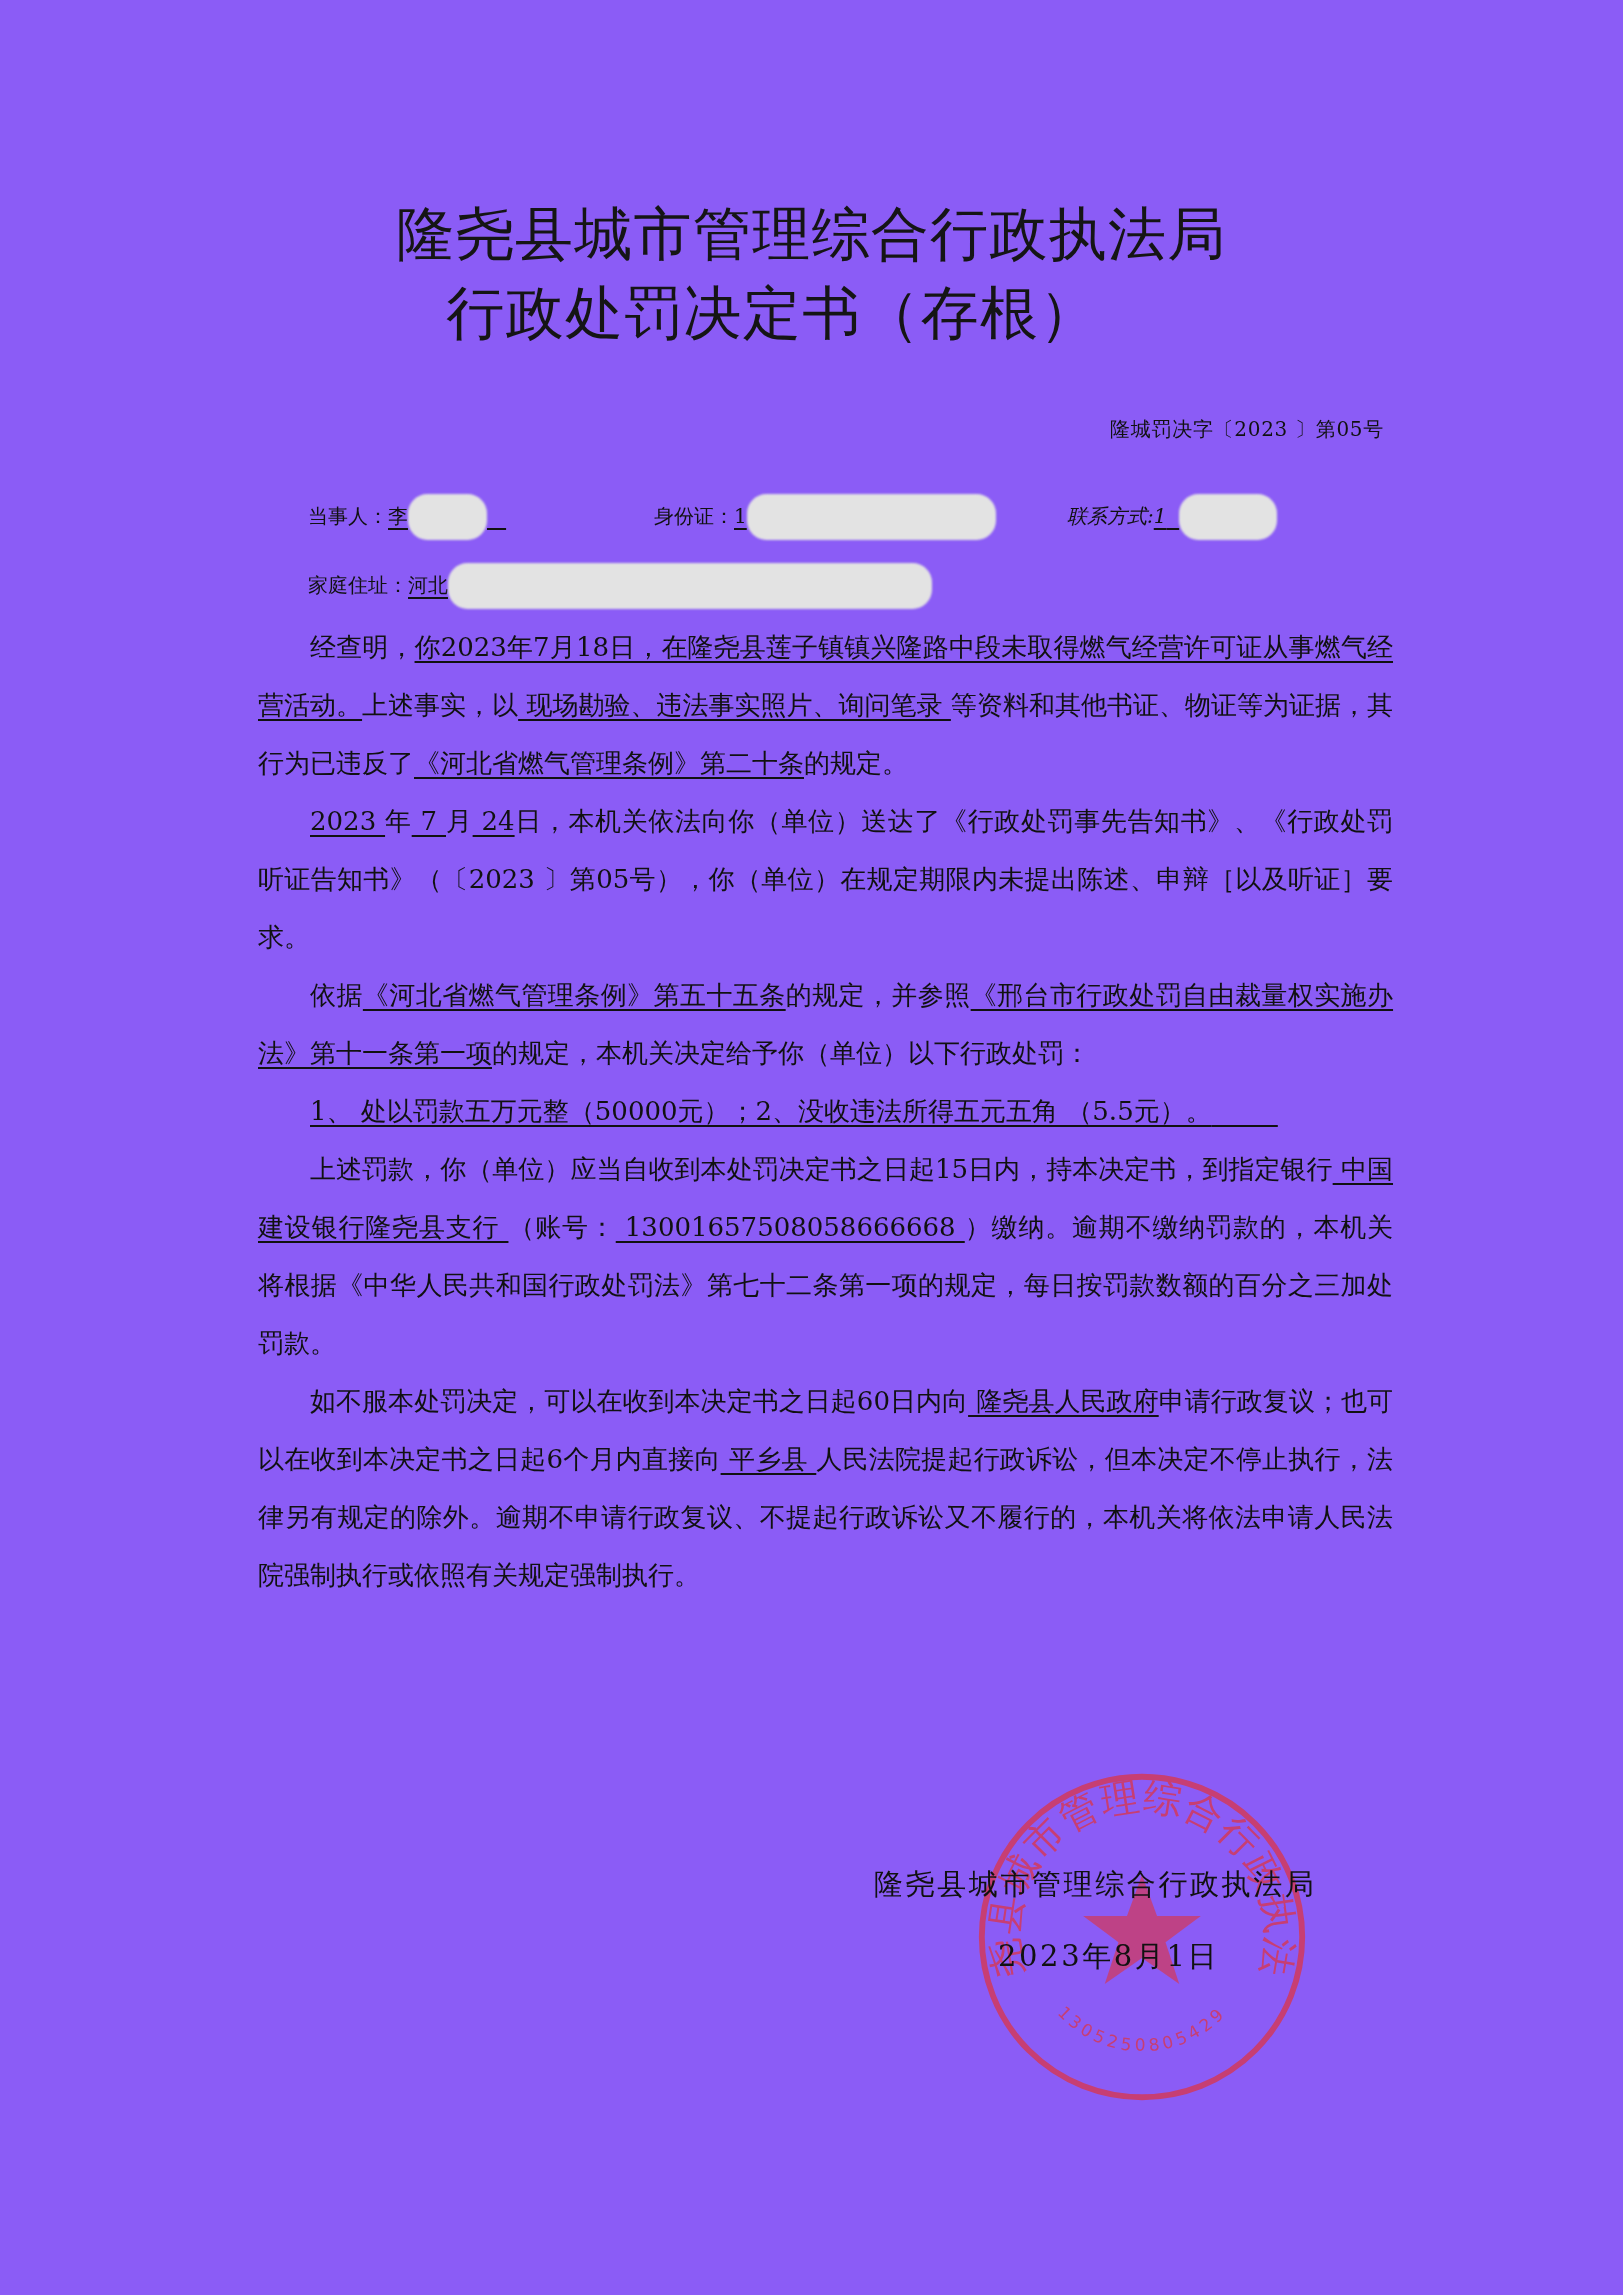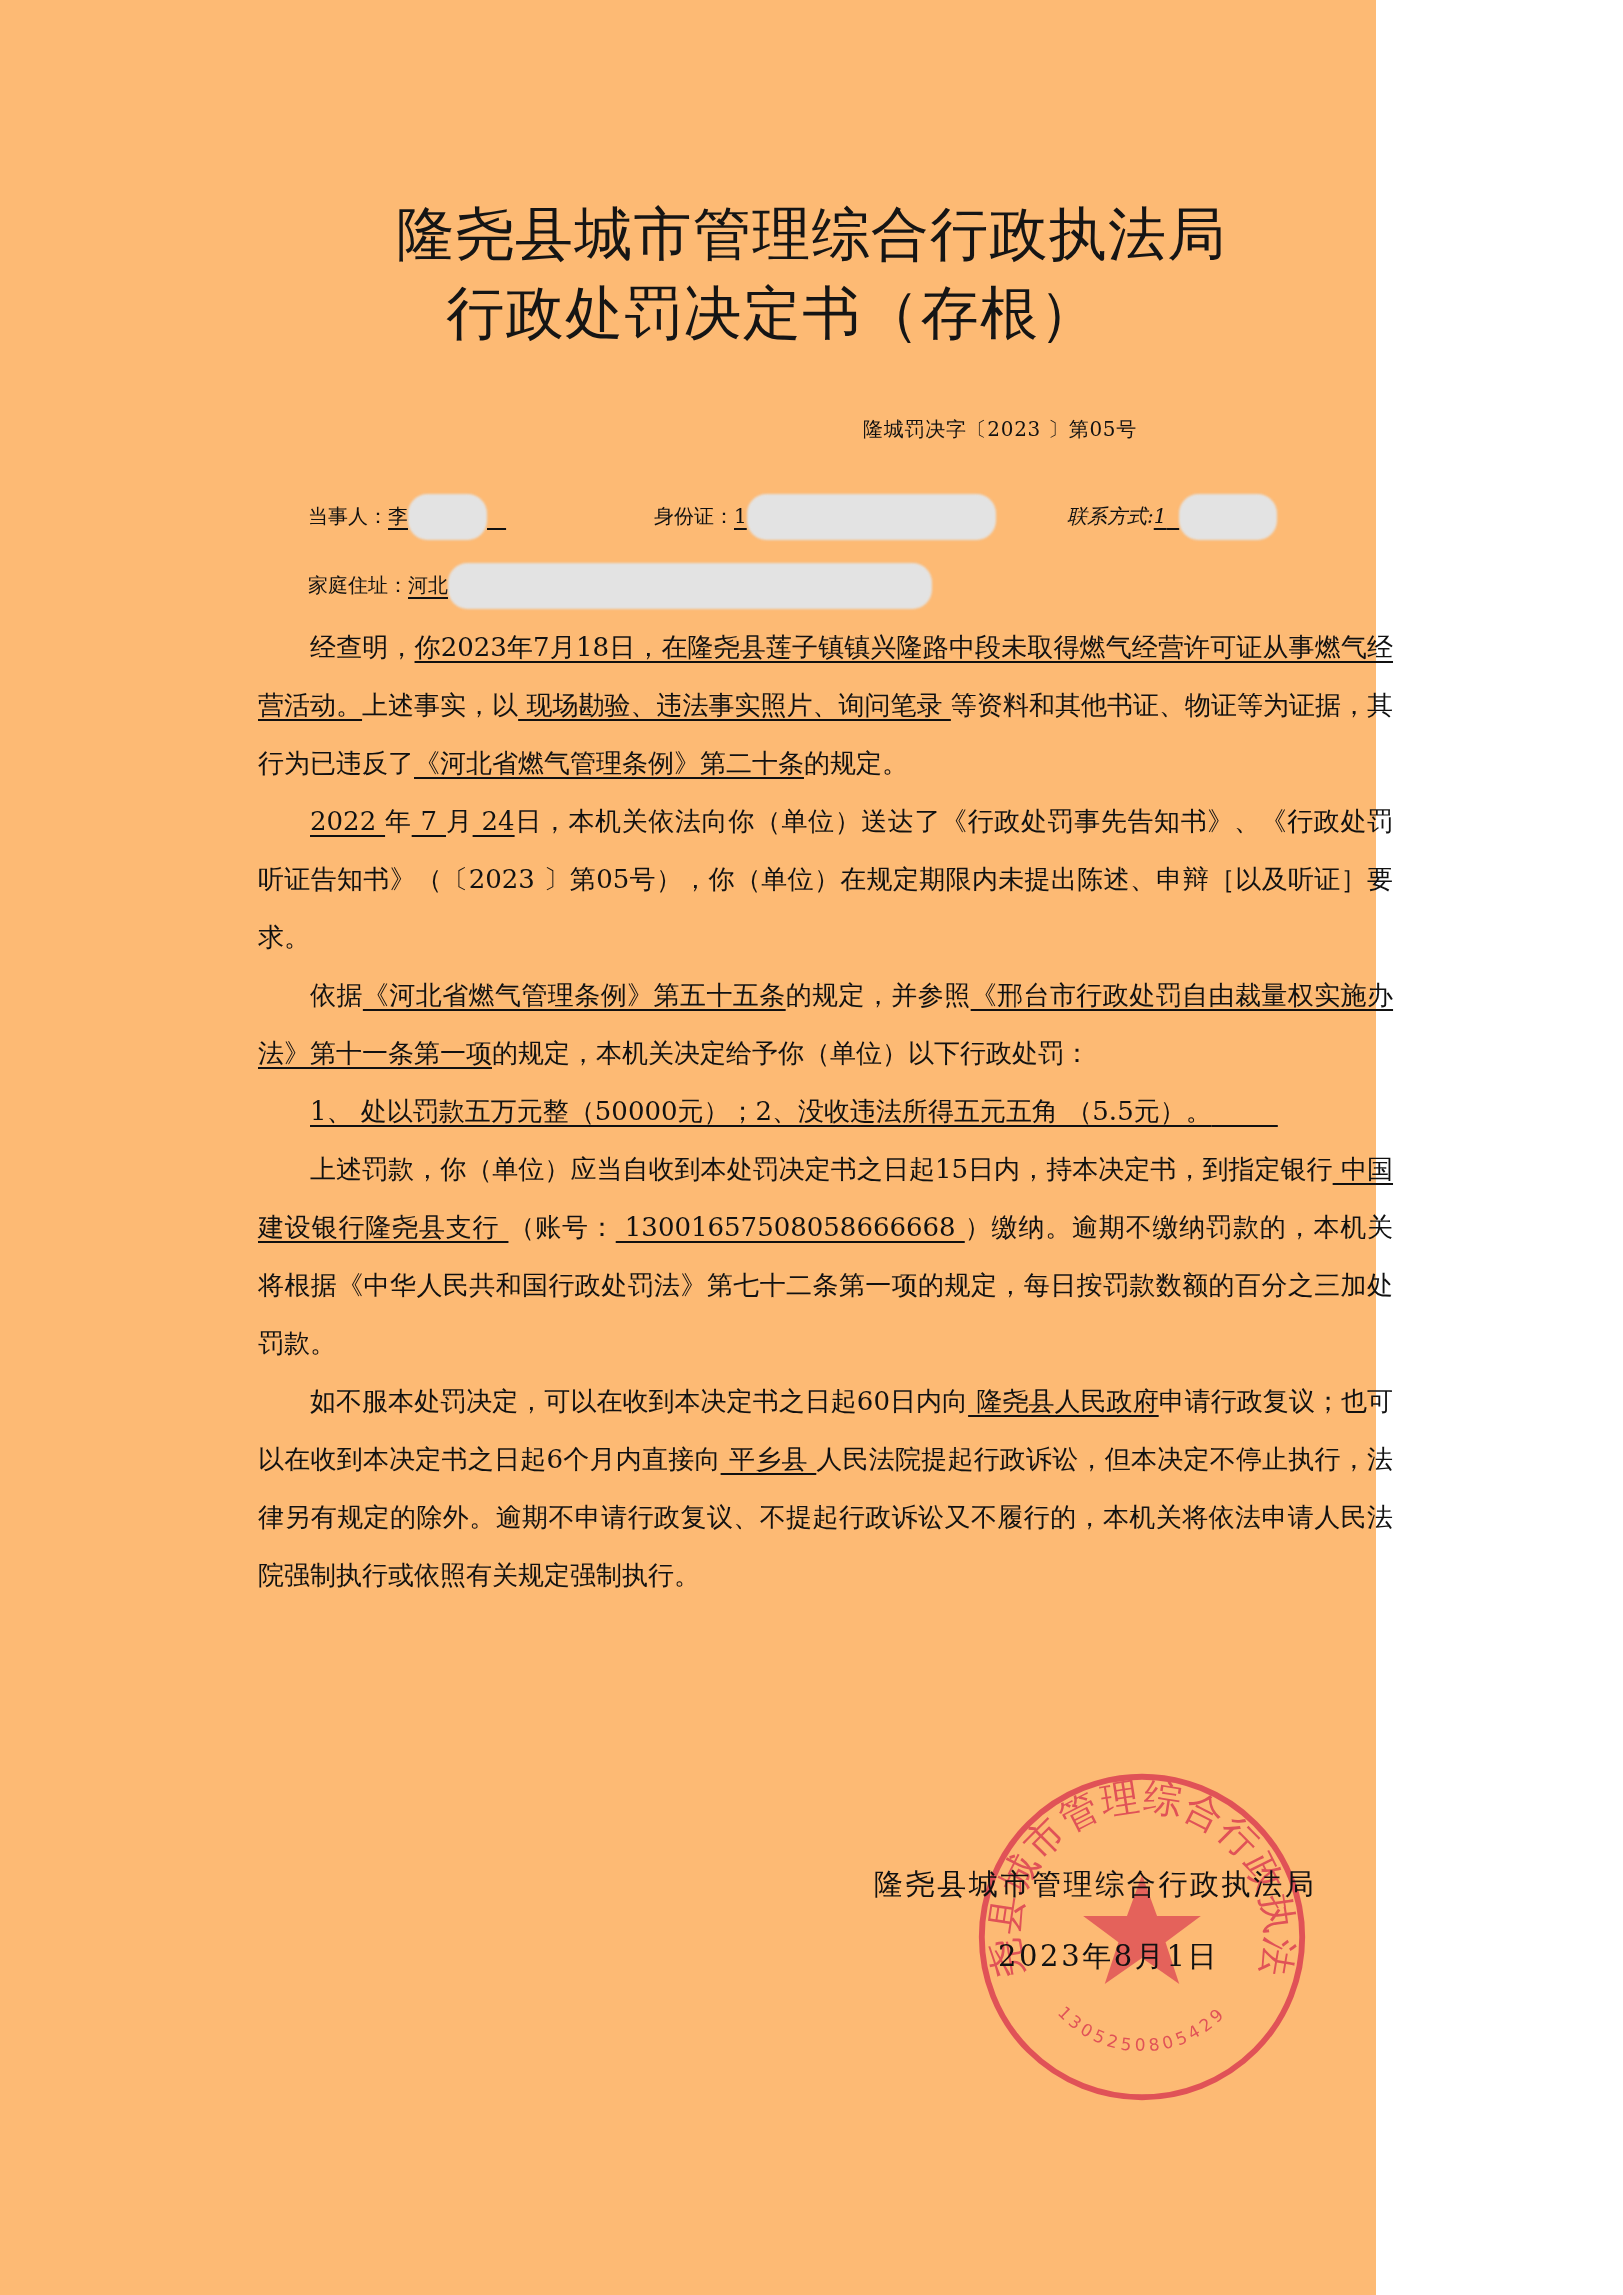--- a/index.html
+++ b/index.html
@@ -1,18 +1,18 @@
 <!DOCTYPE html>
 <html style="font-size:10.5px"><head>
 <meta charset="utf-8">
 <style>
   html, body { margin: 0; padding: 0; background: #ffffff; }
   body { width: 1623px; height: 2295px; position: relative; overflow: hidden;
          font-family: "DejaVu Serif", "Liberation Serif", serif; color: #111; }
-  .page { position: absolute; left: 0; top: 0; width: 1376px; height: 2295px; background: #fdba74; }
+  .page { position: absolute; left: 0; top: 0; width: 1623px; height: 2295px; background: #8b5cf6; }
   .title { position: absolute; left: 0; width: 1623px; text-align: center;
            font-family: "DejaVu Sans", "Liberation Sans", sans-serif; font-size: 58px; letter-spacing: 1.3px; color: #151515; }
   .t1 { top: 196px; }
   .t2 { top: 275px; left: -39px; }
   .docno { position: absolute; top: 416px; right: 239px; font-size: 20px; letter-spacing: 0.7px; }
   .field { position: absolute; font-size: 20px; white-space: nowrap; }
   .u { text-decoration: underline; text-underline-offset: 5.2px; text-decoration-thickness: 2px; }
   .redact { display: inline-block; background: #e3e3e3; border-radius: 19.6px; height: 46px; vertical-align: middle; filter: blur(1.3px); }
   .body { position: absolute; left: 258px; width: 1135px; font-size: 26px; line-height: 58px; text-align: justify; }
   .para { margin: 0; text-indent: 52px; }
@@ -40,21 +40,21 @@
   </div>
   <div class="field" style="left:308px; top:563px;">
     <span>家庭住址：</span><span class="u">河北</span><span class="redact" style="width:484px;"></span>
   </div>
 
   <div class="body" style="top:618px;">
     <p class="para">
       <span>经查明，</span><span class="u">你2023年7月18日，在隆尧县莲子镇镇兴隆路中段未取得燃气经营许可证从事燃气经营活动。</span><span>上述事实，以</span><span class="u"> 现场勘验、违法事实照片、询问笔录  </span><span>等资料和其他书证、物证等为证据，其行为已违反了</span><span class="u">《河北省燃气管理条例》第二十条</span><span>的规定。</span>
     </p>
     <p class="para">
-      <span class="u"> 2022 </span><span>年</span><span class="u"> 7 </span><span>月</span><span class="u"> 24</span><span>日，本机关依法向你（单位）送达了《行政处罚事先告知书》、《行政处罚听证告知书》（〔2023 〕第05号），你（单位）在规定期限内未提出陈述、申辩［以及听证］要求。</span>
+      <span class="u"> 2023 </span><span>年</span><span class="u"> 7 </span><span>月</span><span class="u"> 24</span><span>日，本机关依法向你（单位）送达了《行政处罚事先告知书》、《行政处罚听证告知书》（〔2023 〕第05号），你（单位）在规定期限内未提出陈述、申辩［以及听证］要求。</span>
     </p>
     <p class="para">
       <span>依据</span><span class="u">《河北省燃气管理条例》第五十五条</span><span>的规定，并参照</span><span class="u">《邢台市行政处罚自由裁量权实施办法》第十一条第一项</span><span>的规定，本机关决定给予你（单位）以下行政处罚：</span>
     </p>
     <p class="para">
       <span class="u">1、 处以罚款五万元整（50000元）；2、没收违法所得五元五角 （5.5元）。</span><span class="u">&nbsp;&nbsp;&nbsp;&nbsp;&nbsp;&nbsp;&nbsp;&nbsp;</span>
     </p>
     <p class="para">
       <span>上述罚款，你（单位）应当自收到本处罚决定书之日起15日内，持本决定书，到指定银行</span><span class="u"> 中国建设银行隆尧县支行  </span><span>（账号：</span><span class="u"> 13001657508058666668  </span><span>）缴纳。逾期不缴纳罚款的，本机关将根据《中华人民共和国行政处罚法》第七十二条第一项的规定，每日按罚款数额的百分之三加处罚款。</span>
     </p>

